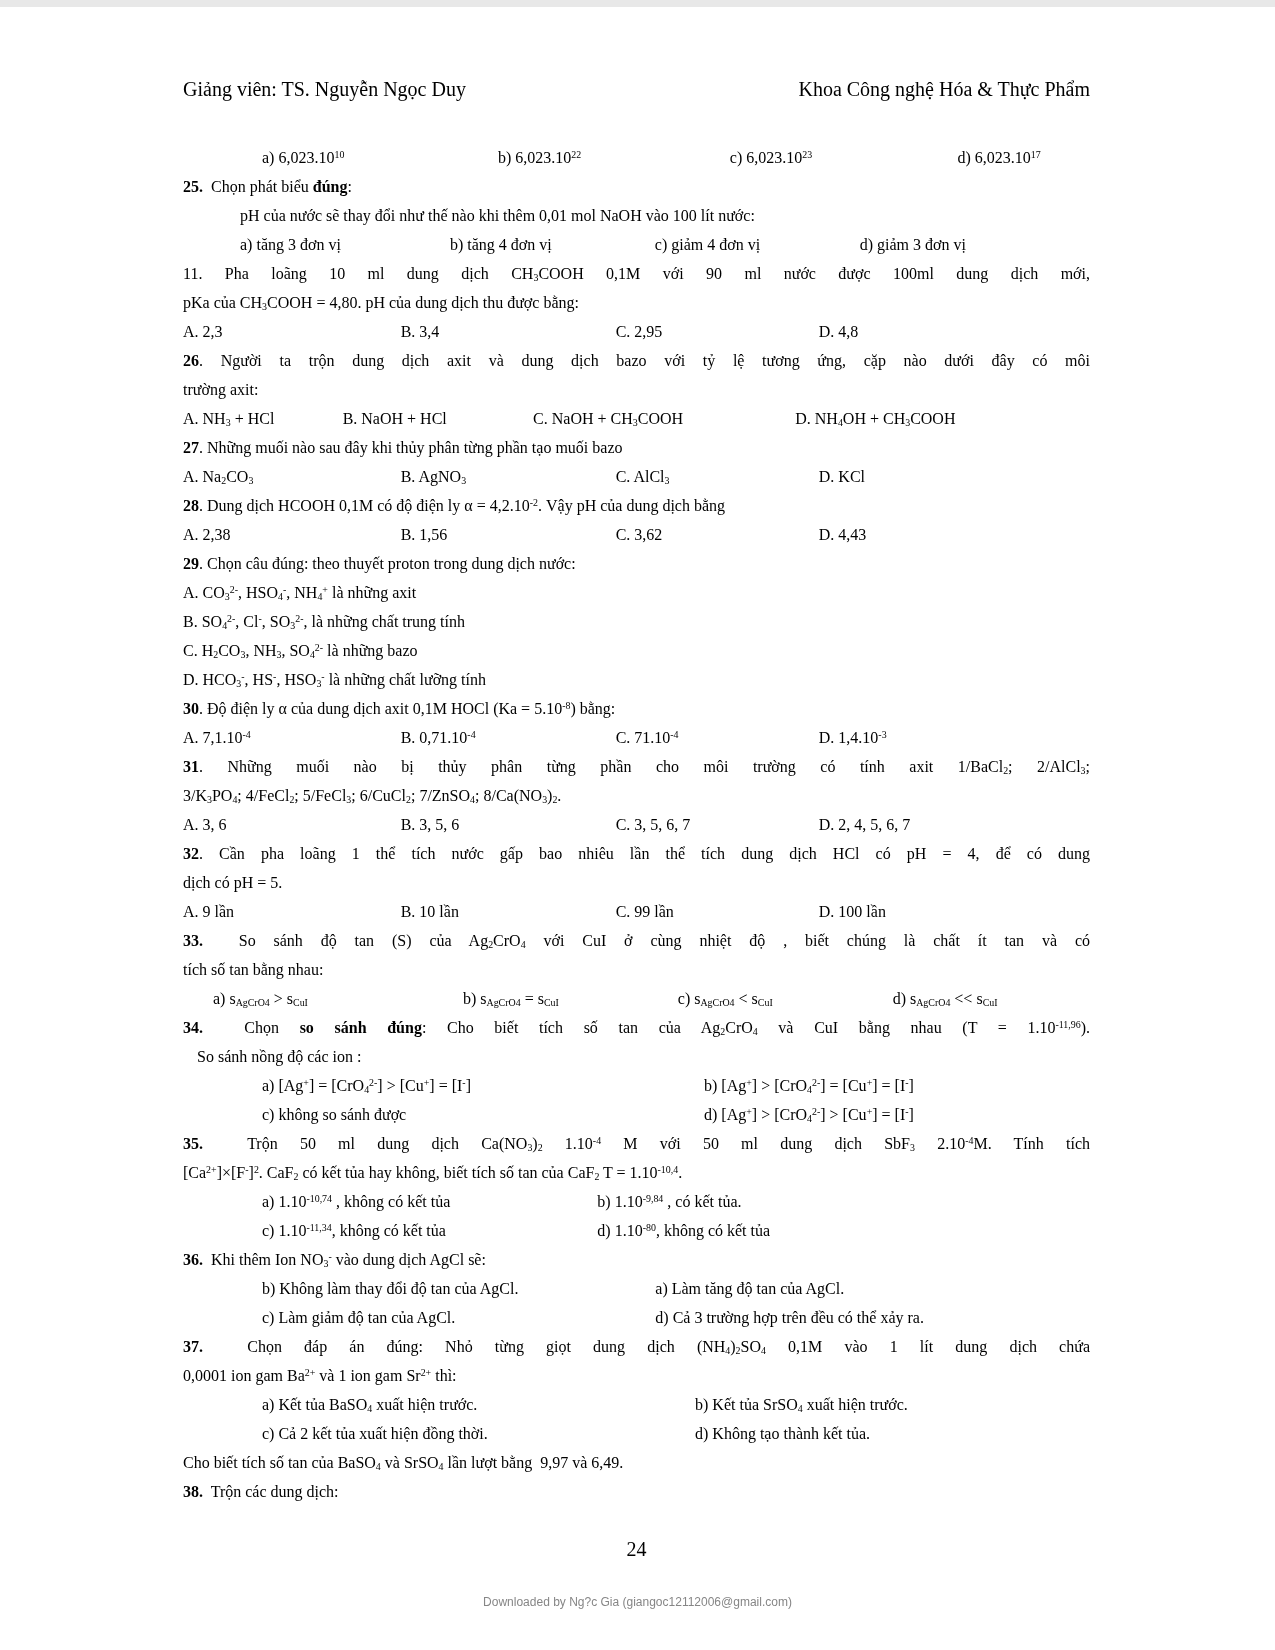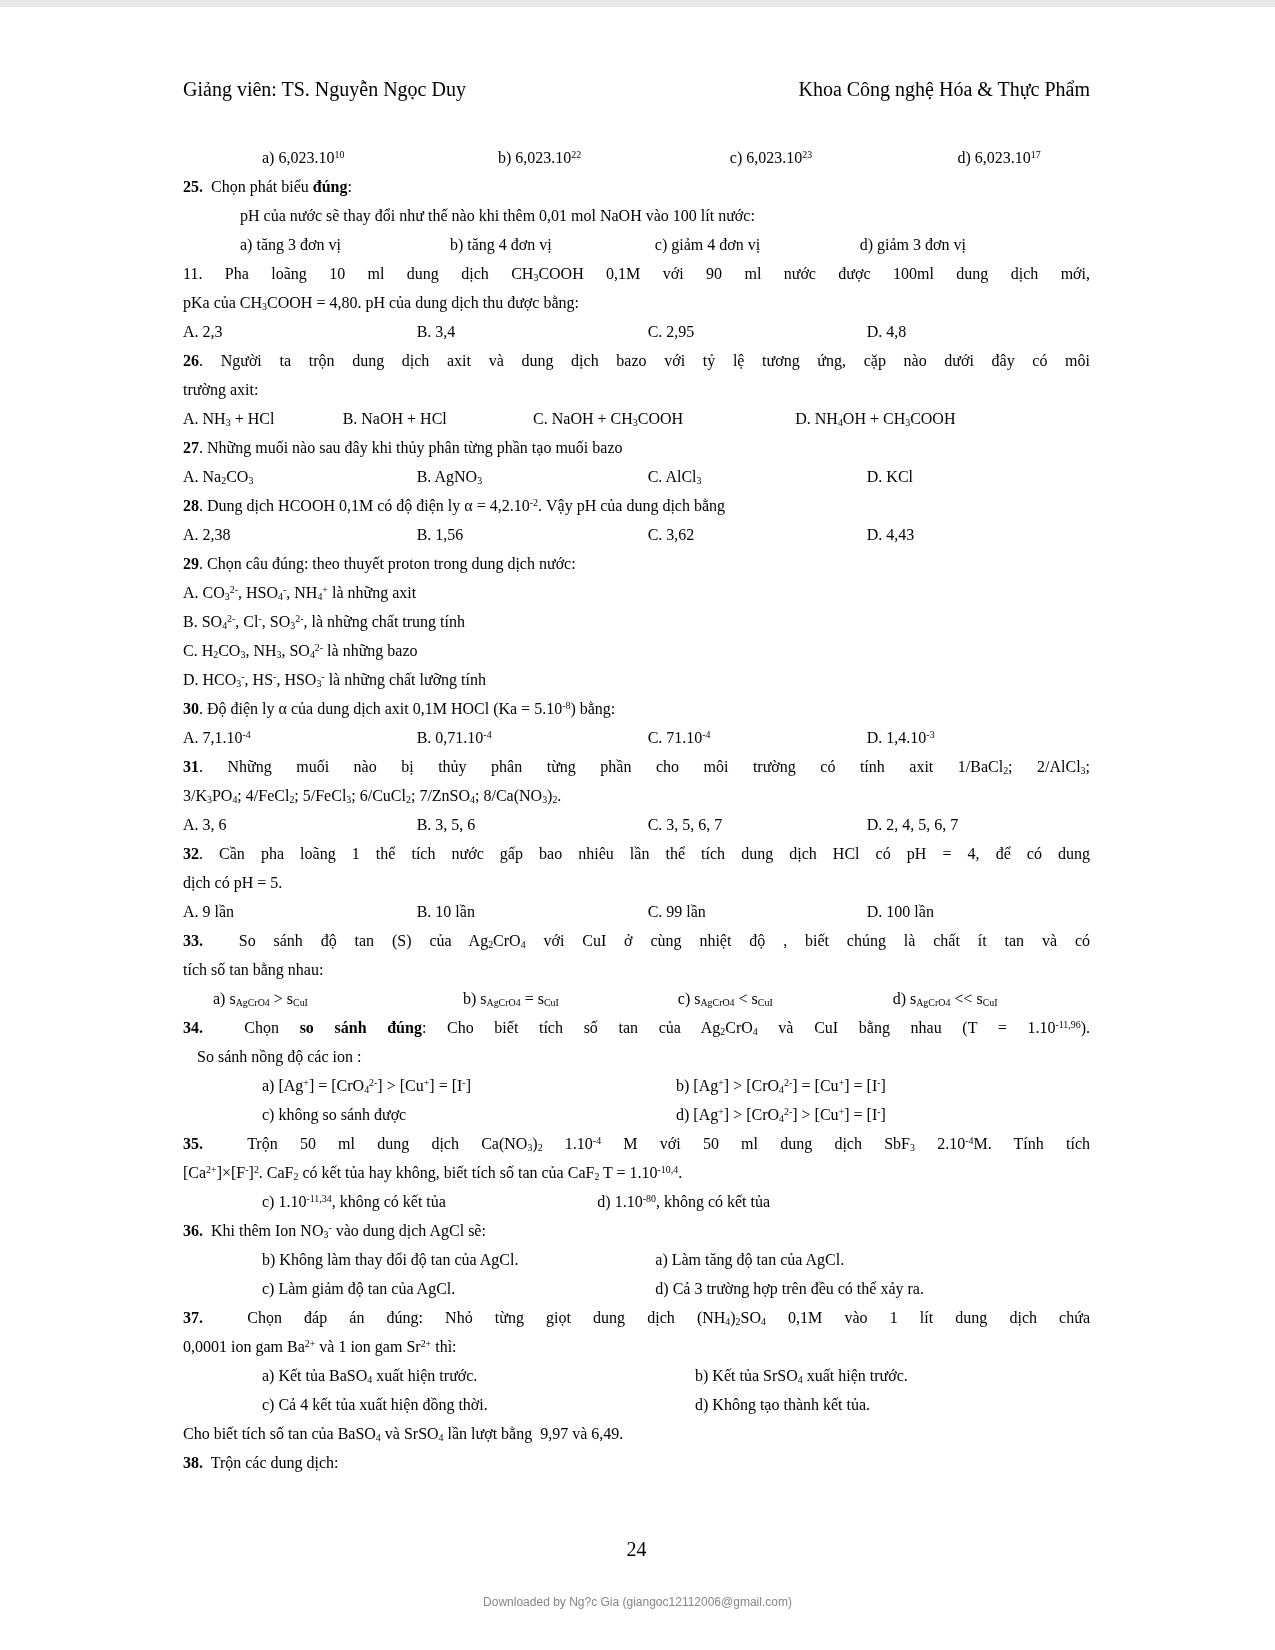--- a/index.html
+++ b/index.html
@@ -32,26 +32,26 @@
   }
   .line {
     height: 29px;
     line-height: 29px;
     white-space: nowrap;
   }
   .line.jst { white-space: normal; text-align: justify; text-align-last: justify; }
   .ind    { padding-left: 57px; }
   .ind-xs { padding-left: 14px; }
   
-  .c4  { display: grid; grid-template-columns: 24% 23.7% 22.4% auto; gap: 16px; }
+  .c4  { display: grid; grid-template-columns: 24% 23.7% 22.4% auto; }
   .c4a { display: grid; padding-left: 79px; grid-template-columns: 28.5% 28% 27.5% auto; }
   .c4b { display: grid; padding-left: 57px; grid-template-columns: 24.7% 24.1% 24.1% auto; }
   .c4c { display: grid; grid-template-columns: 17.6% 21% 28.9% auto; }
   .c4d { display: grid; padding-left: 30px; grid-template-columns: 28.5% 24.5% 24.5% auto; }
-  .c2a { display: grid; padding-left: 79px; grid-template-columns: 50% auto; }
+  .c2a { display: grid; padding-left: 79px; grid-template-columns: 50% auto; gap: 28px; }
   .c2b { display: grid; padding-left: 79px; grid-template-columns: 40.5% auto; }
   .c2c { display: grid; padding-left: 79px; grid-template-columns: 47.5% auto; }
   .c2d { display: grid; padding-left: 79px; grid-template-columns: 52.3% auto; }
   .cell { overflow: visible; white-space: nowrap; }
   sub, sup { font-size: 62%; line-height: 0; position: relative; vertical-align: baseline; }
   sup { top: -0.55em; }
   sub { bottom: -0.22em; }
   b { font-weight: bold; }
   .page-number {
     position: absolute;
@@ -169,40 +169,44 @@
         <span class="cell">a) [Ag<sup>+</sup>] = [CrO<sub>4</sub><sup>2-</sup>] &gt; [Cu<sup>+</sup>] = [I<sup>-</sup>]</span>
         <span class="cell">b) [Ag<sup>+</sup>] &gt; [CrO<sub>4</sub><sup>2-</sup>] = [Cu<sup>+</sup>] = [I<sup>-</sup>]</span>
       </div>
       <div class="line c2a">
         <span class="cell">c) không so sánh được</span>
         <span class="cell">d) [Ag<sup>+</sup>] &gt; [CrO<sub>4</sub><sup>2-</sup>] &gt; [Cu<sup>+</sup>] = [I<sup>-</sup>]</span>
       </div>
       <div class="line jst"><b>35.</b>&nbsp; Trộn 50 ml dung dịch Ca(NO<sub>3</sub>)<sub>2</sub> 1.10<sup>-4</sup> M với 50 ml dung dịch SbF<sub>3</sub> 2.10<sup>-4</sup>M. Tính tích</div>
       <div class="line">[Ca<sup>2+</sup>]×[F<sup>-</sup>]<sup>2</sup>. CaF<sub>2</sub> có kết tủa hay không, biết tích số tan của CaF<sub>2</sub> T = 1.10<sup>-10,4</sup>.</div>
       <div class="line c2b">
+        <span class="cell">a) 1.10<sup>-10,74</sup> , không có kết tủa</span>
+        <span class="cell">b) 1.10<sup>-9,84</sup> , có kết tủa.</span>
+      </div>
+      <div class="line c2b">
         <span class="cell">c) 1.10<sup>-11,34</sup>, không có kết tủa</span>
         <span class="cell">d) 1.10<sup>-80</sup>, không có kết tủa</span>
       </div>
       <div class="line"><b>36.</b>&nbsp; Khi thêm Ion NO<sub>3</sub><sup>-</sup> vào dung dịch AgCl sẽ:</div>
       <div class="line c2c">
         <span class="cell">b) Không làm thay đổi độ tan của AgCl.</span>
         <span class="cell">a) Làm tăng độ tan của AgCl.</span>
       </div>
       <div class="line c2c">
         <span class="cell">c) Làm giảm độ tan của AgCl.</span>
         <span class="cell">d) Cả 3 trường hợp trên đều có thể xảy ra.</span>
       </div>
       <div class="line jst"><b>37.</b>&nbsp; Chọn đáp án đúng: Nhỏ từng giọt dung dịch (NH<sub>4</sub>)<sub>2</sub>SO<sub>4</sub> 0,1M vào 1 lít dung dịch chứa</div>
       <div class="line">0,0001 ion gam Ba<sup>2+</sup> và 1 ion gam Sr<sup>2+</sup> thì:</div>
       <div class="line c2d">
         <span class="cell">a) Kết tủa BaSO<sub>4</sub> xuất hiện trước.</span>
         <span class="cell">b) Kết tủa SrSO<sub>4</sub> xuất hiện trước.</span>
       </div>
       <div class="line c2d">
-        <span class="cell">c) Cả 4 kết tủa xuất hiện đồng thời.</span>
+        <span class="cell">c) Cả 2 kết tủa xuất hiện đồng thời.</span>
         <span class="cell">d) Không tạo thành kết tủa.</span>
       </div>
       <div class="line">Cho biết tích số tan của BaSO<sub>4</sub> và SrSO<sub>4</sub> lần lượt bằng &nbsp;9,97 và 6,49.</div>
       <div class="line"><b>38.</b>&nbsp; Trộn các dung dịch:</div>
     </div>
 
   <div class="page-number">24</div>
   <div class="footer">Downloaded by Ng?c Gia (giangoc12112006@gmail.com)</div>
 </div>
 

